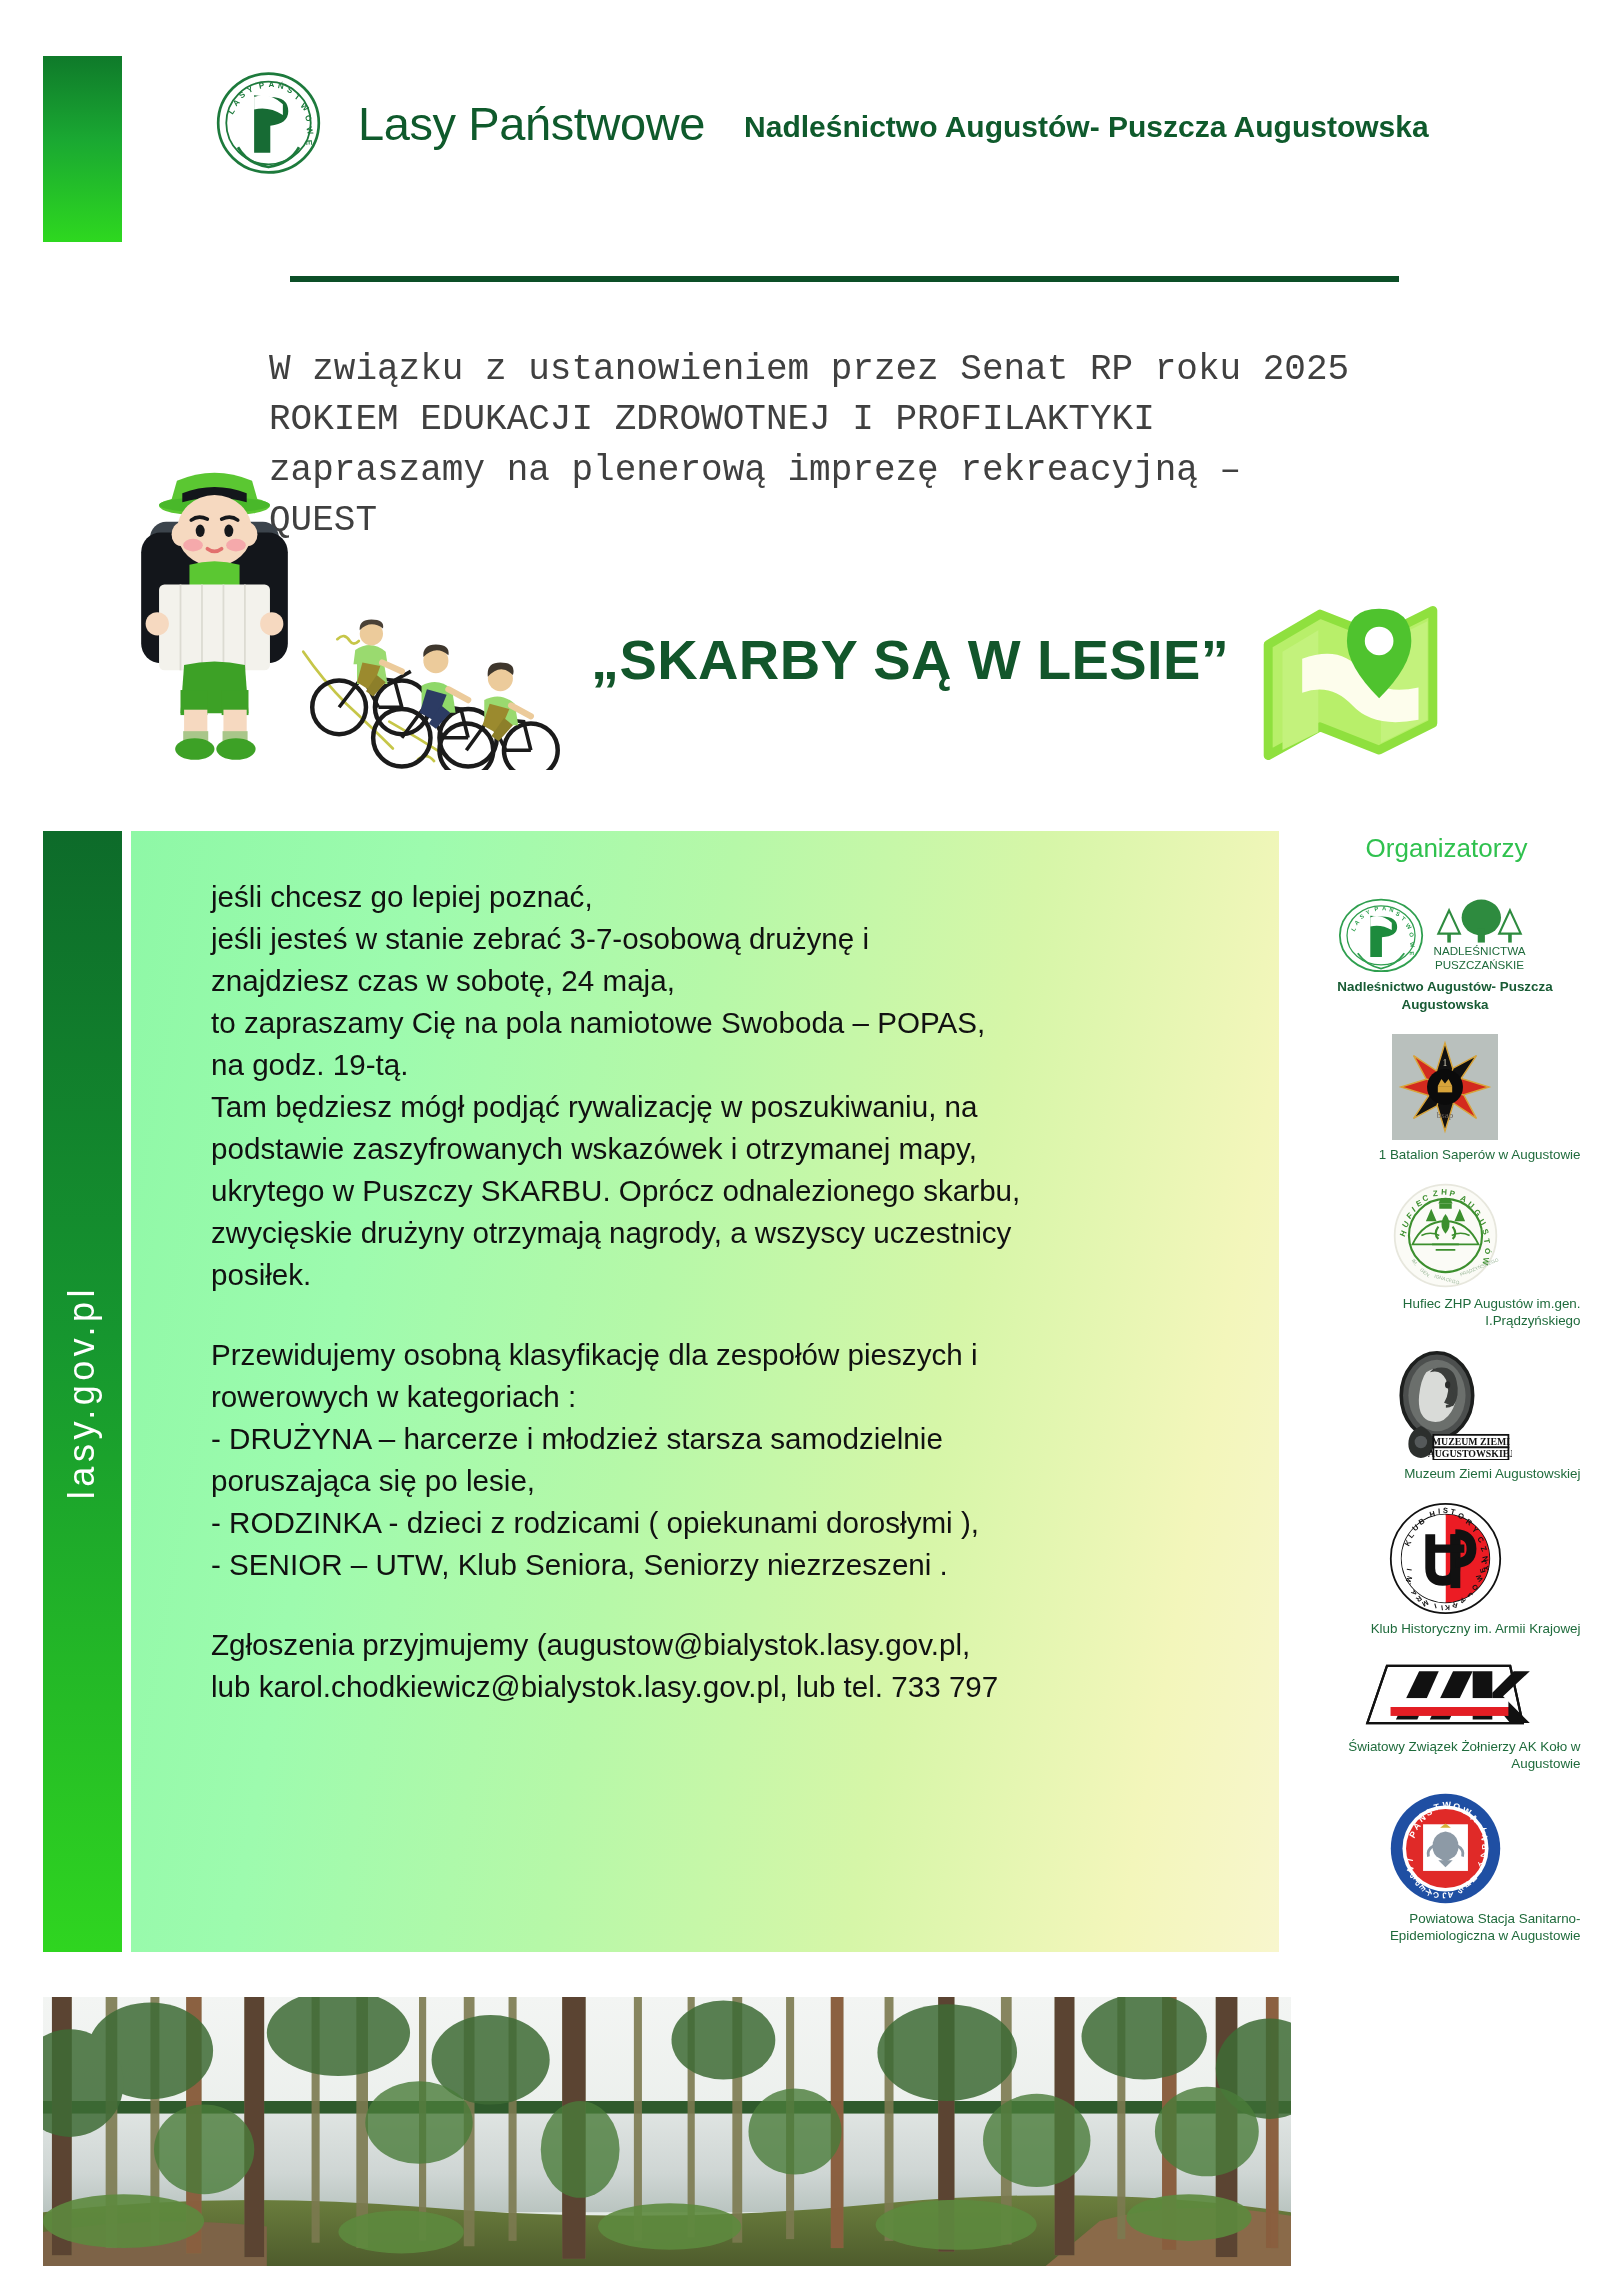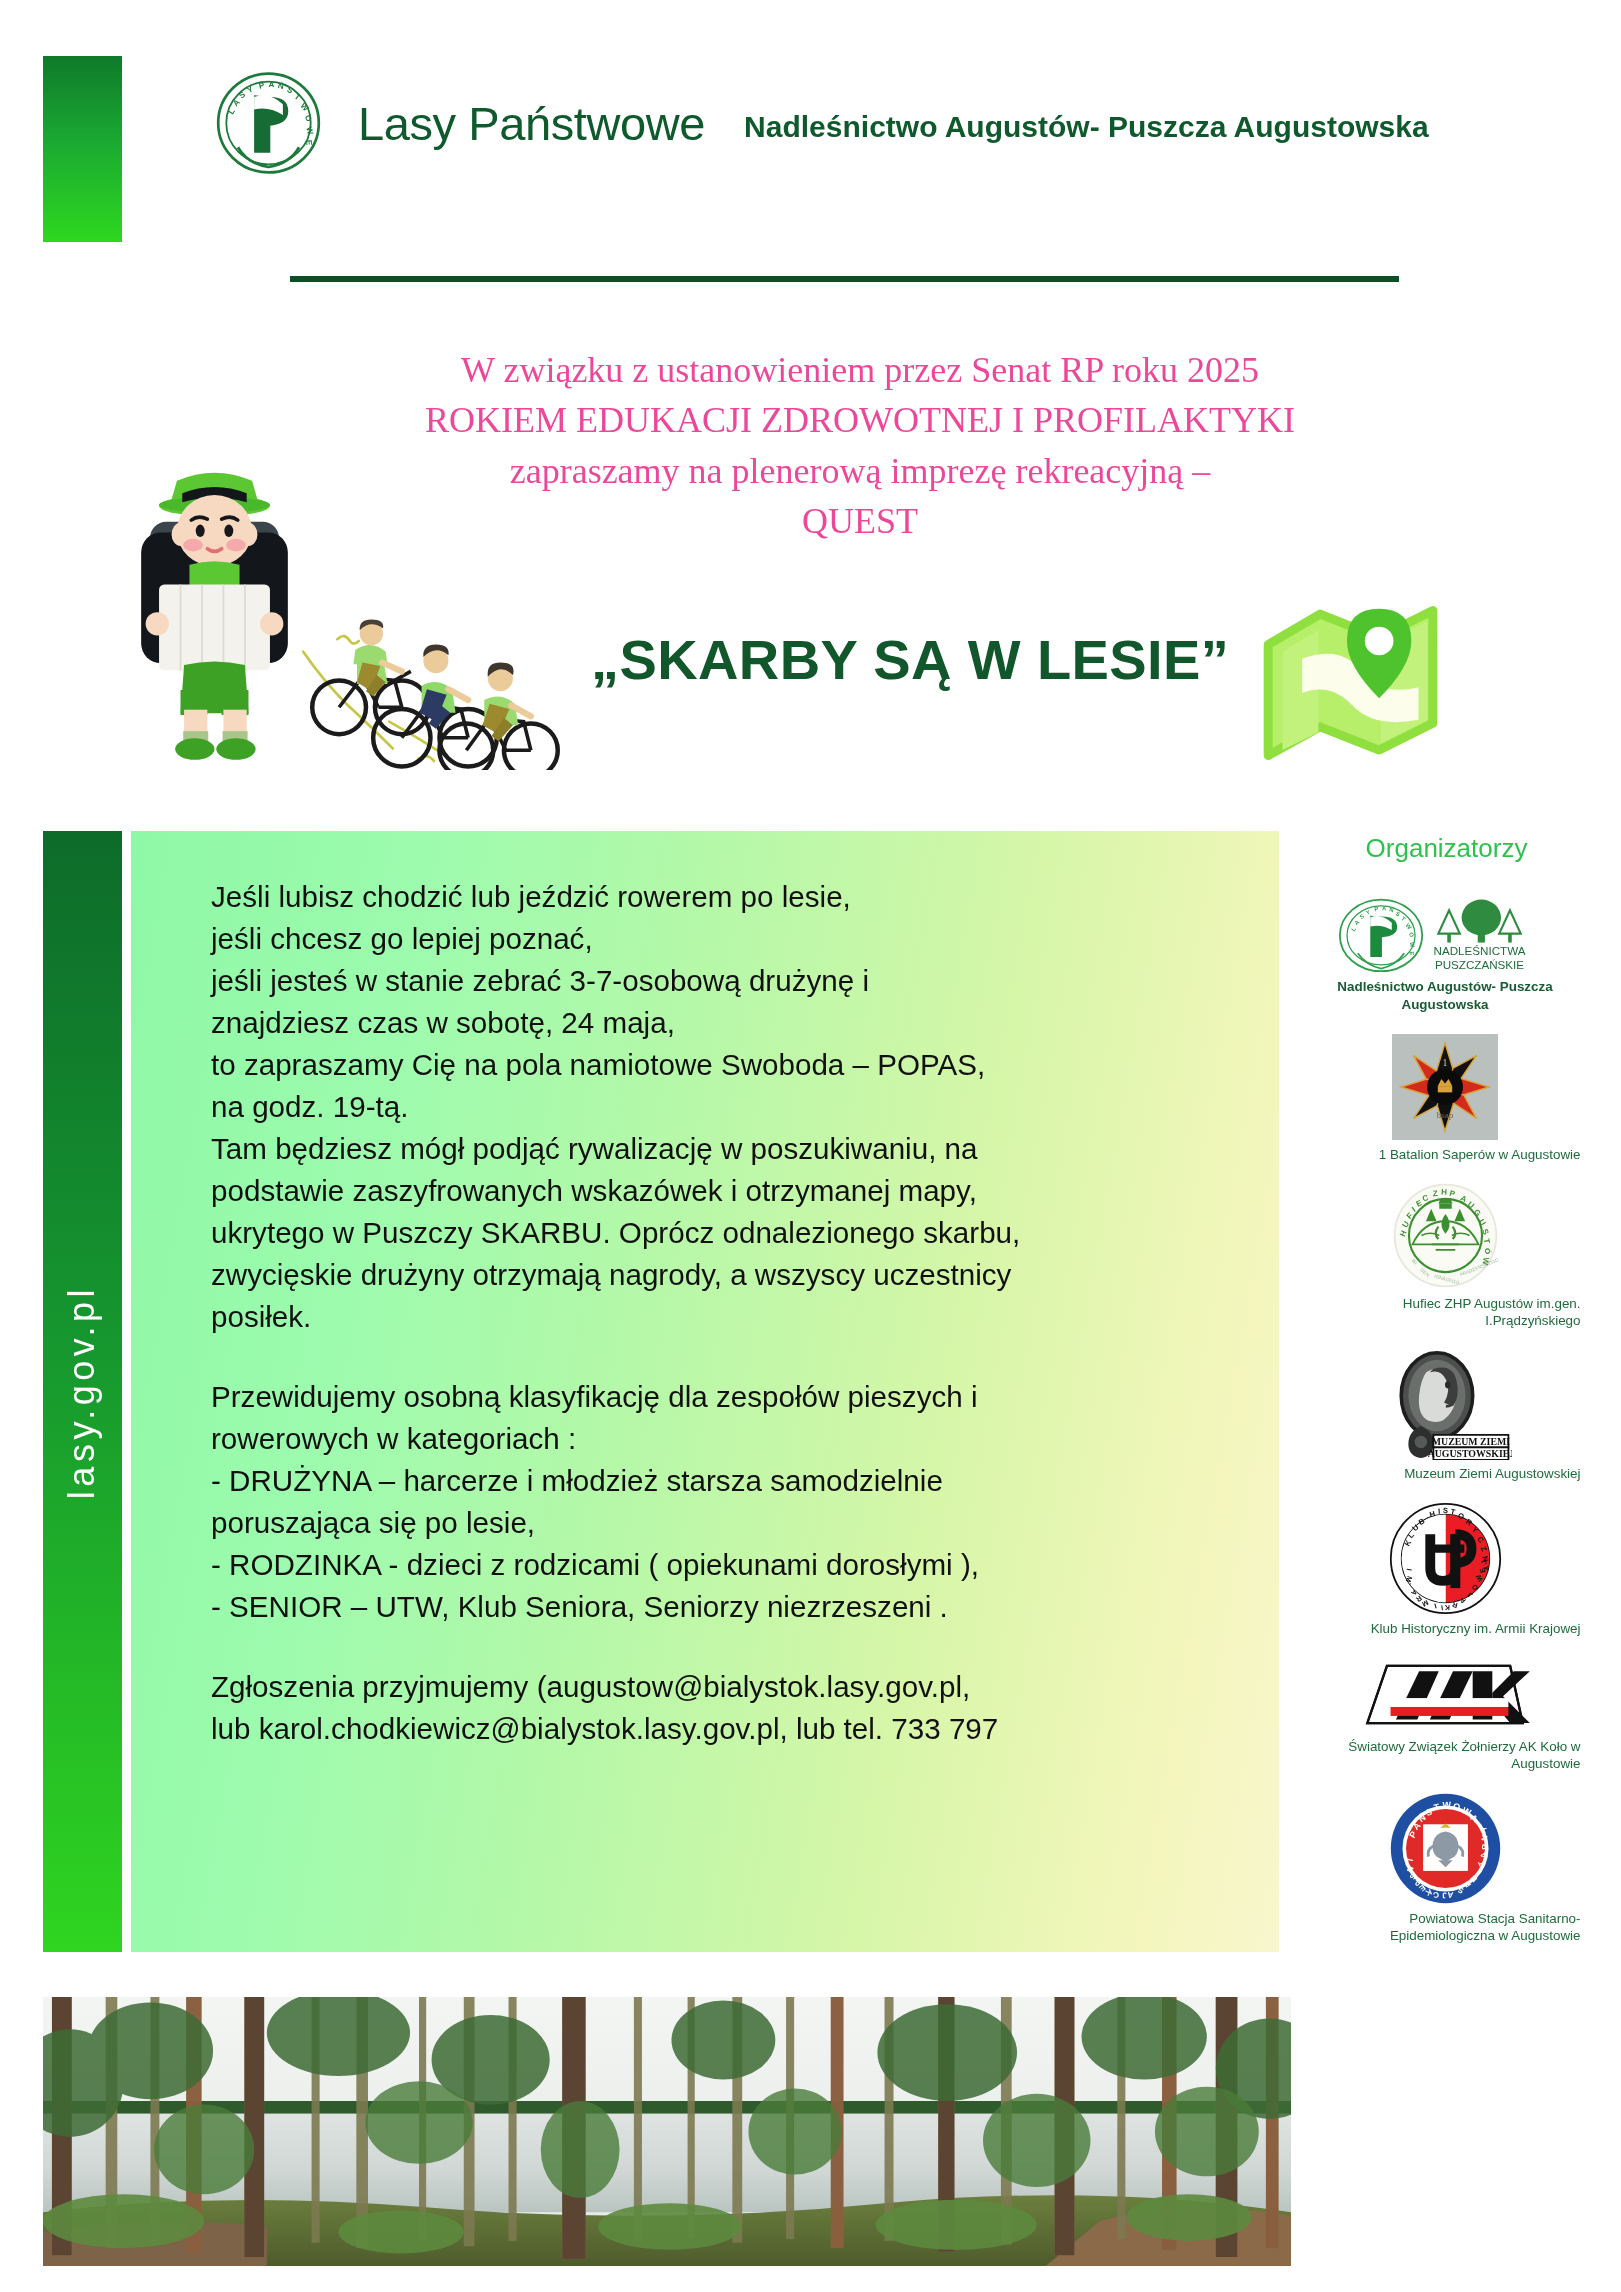--- a/index.html
+++ b/index.html
@@ -46,22 +46,22 @@
   }
 
   .rule {
     position: absolute; left: 290px; top: 276px; width: 1109px; height: 6.3px;
     background: #0c4f27;
   }
 
   
   .intro {
     position: absolute; left: 269px; top: 345px; width: 1182px;
-    text-align: center; color: #ec4899;
-    font-size: 36px; line-height: 1.40; font-family: Liberation Serif, serif;
+    color: #404040;
+    font-size: 36px; line-height: 1.40; font-family: Liberation Mono, monospace;
   }
   .intro div { white-space: nowrap; }
 
   
   .quest-title {
     position: absolute; left: 591px; top: 627px;
     color: #12562b; font-size: 56px; font-weight: bold; letter-spacing: 0.4px;
     font-family: "Liberation Sans", sans-serif; white-space: nowrap;
   }
 
@@ -244,21 +244,20 @@
     <path d="M24 60 L64 36 L64 150 L24 170 Z" fill="#c3f27c"></path>
     <path d="M134 52 L186 26 L186 136 L134 162 Z" fill="#c3f27c"></path>
     <path d="M46 68 q44 -16 66 14 q20 28 64 18 l0 36 q-50 10 -74 -16 q-24 -26 -56 -14z" fill="#fdfdec"></path>
     <path d="M132 12 q-36 0 -36 36 q0 28 36 64 q36 -36 36 -64 q0 -36 -36 -36z" fill="#4fc32e"></path>
     <circle cx="132" cy="48" r="16" fill="#ffffff"></circle>
   </svg>
 
   <div class="panel"></div>
   <div class="panel-text">
     <div>
-      <p>Jeśli lubisz chodzić lub jeździć rowerem po lesie,</p>
       <p>jeśli chcesz go lepiej poznać,</p>
       <p>jeśli jesteś w stanie zebrać 3-7-osobową drużynę i</p>
       <p>znajdziesz czas w sobotę, 24 maja,</p>
       <p>to zapraszamy Cię na pola namiotowe Swoboda – POPAS,</p>
       <p>na godz. 19-tą.</p>
       <p>Tam będziesz mógł podjąć rywalizację w poszukiwaniu, na</p>
       <p>podstawie zaszyfrowanych wskazówek i otrzymanej mapy,</p>
       <p>ukrytego w Puszczy SKARBU. Oprócz odnalezionego skarbu,</p>
       <p>zwycięskie drużyny otrzymają nagrody, a wszyscy uczestnicy</p>
       <p>posiłek.</p>

